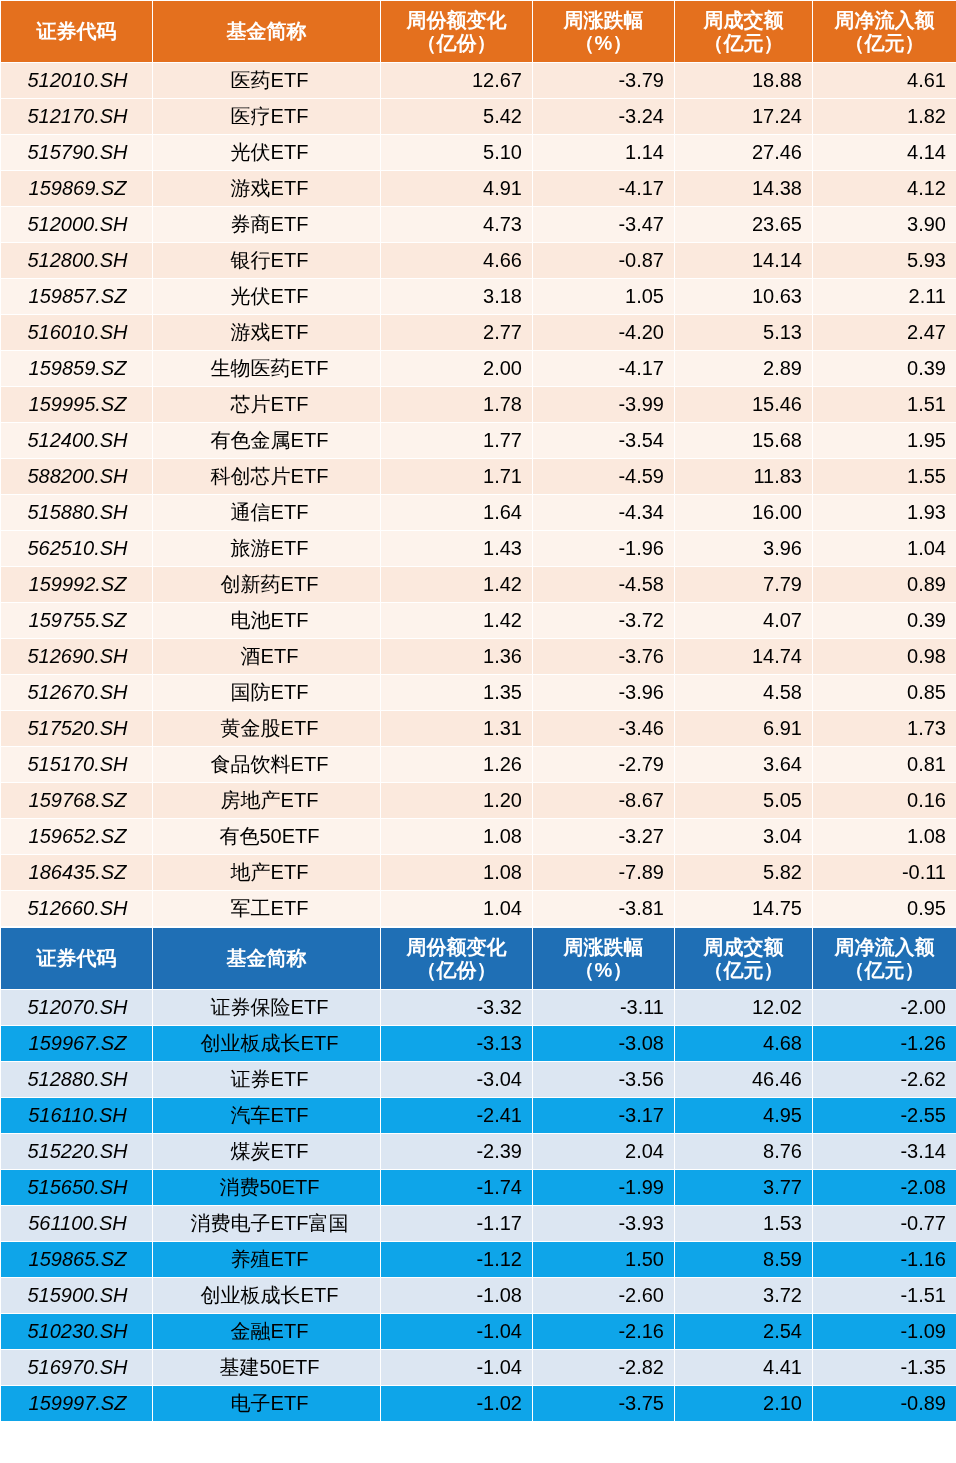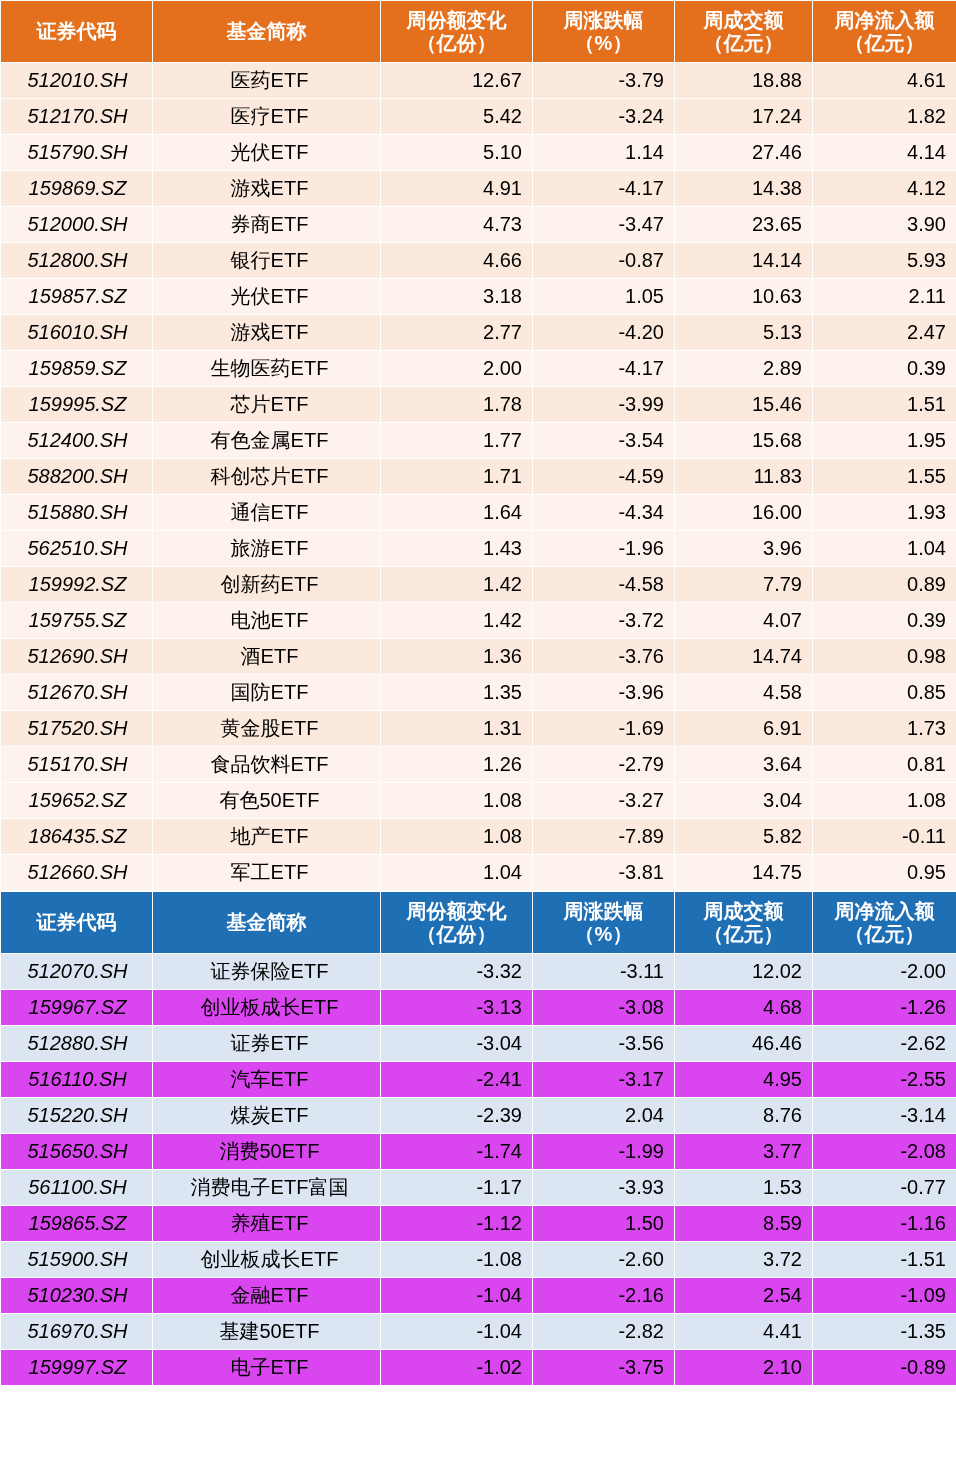--- a/index.html
+++ b/index.html
@@ -74,21 +74,21 @@
   .tbl-orange tr.alt td {
     background: #FDF3EC;
   }
   
   .tbl-blue td {
     background: #DCE6F2;
     border: 1px solid #ffffff;
     color: #000000;
   }
   .tbl-blue tr.alt td {
-    background: #d946ef;
+    background: #0ea5e9;
   }
 
   td.code { text-align: center; padding-left: 10px; font-style: italic; }
   td.name { text-align: center; padding-left: 14px; }
   td.num  { text-align: right; padding-right: 10px; }
 </style>
 </head>
 <body>
 
 <div class="sheet">
@@ -270,31 +270,39 @@
           <td class="name">国防ETF</td>
           <td class="num">1.35</td>
           <td class="num">-3.96</td>
           <td class="num">4.58</td>
           <td class="num">0.85</td>
         </tr>
         <tr>
           <td class="code">517520.SH</td>
           <td class="name">黄金股ETF</td>
           <td class="num">1.31</td>
-          <td class="num">-1.69</td>
+          <td class="num">-3.46</td>
           <td class="num">6.91</td>
           <td class="num">1.73</td>
         </tr>
         <tr class="alt">
           <td class="code">515170.SH</td>
           <td class="name">食品饮料ETF</td>
           <td class="num">1.26</td>
           <td class="num">-2.79</td>
           <td class="num">3.64</td>
           <td class="num">0.81</td>
+        </tr>
+        <tr>
+          <td class="code">159768.SZ</td>
+          <td class="name">房地产ETF</td>
+          <td class="num">1.20</td>
+          <td class="num">-8.67</td>
+          <td class="num">5.05</td>
+          <td class="num">0.16</td>
         </tr>
         <tr class="alt">
           <td class="code">159652.SZ</td>
           <td class="name">有色50ETF</td>
           <td class="num">1.08</td>
           <td class="num">-3.27</td>
           <td class="num">3.04</td>
           <td class="num">1.08</td>
         </tr>
         <tr>

